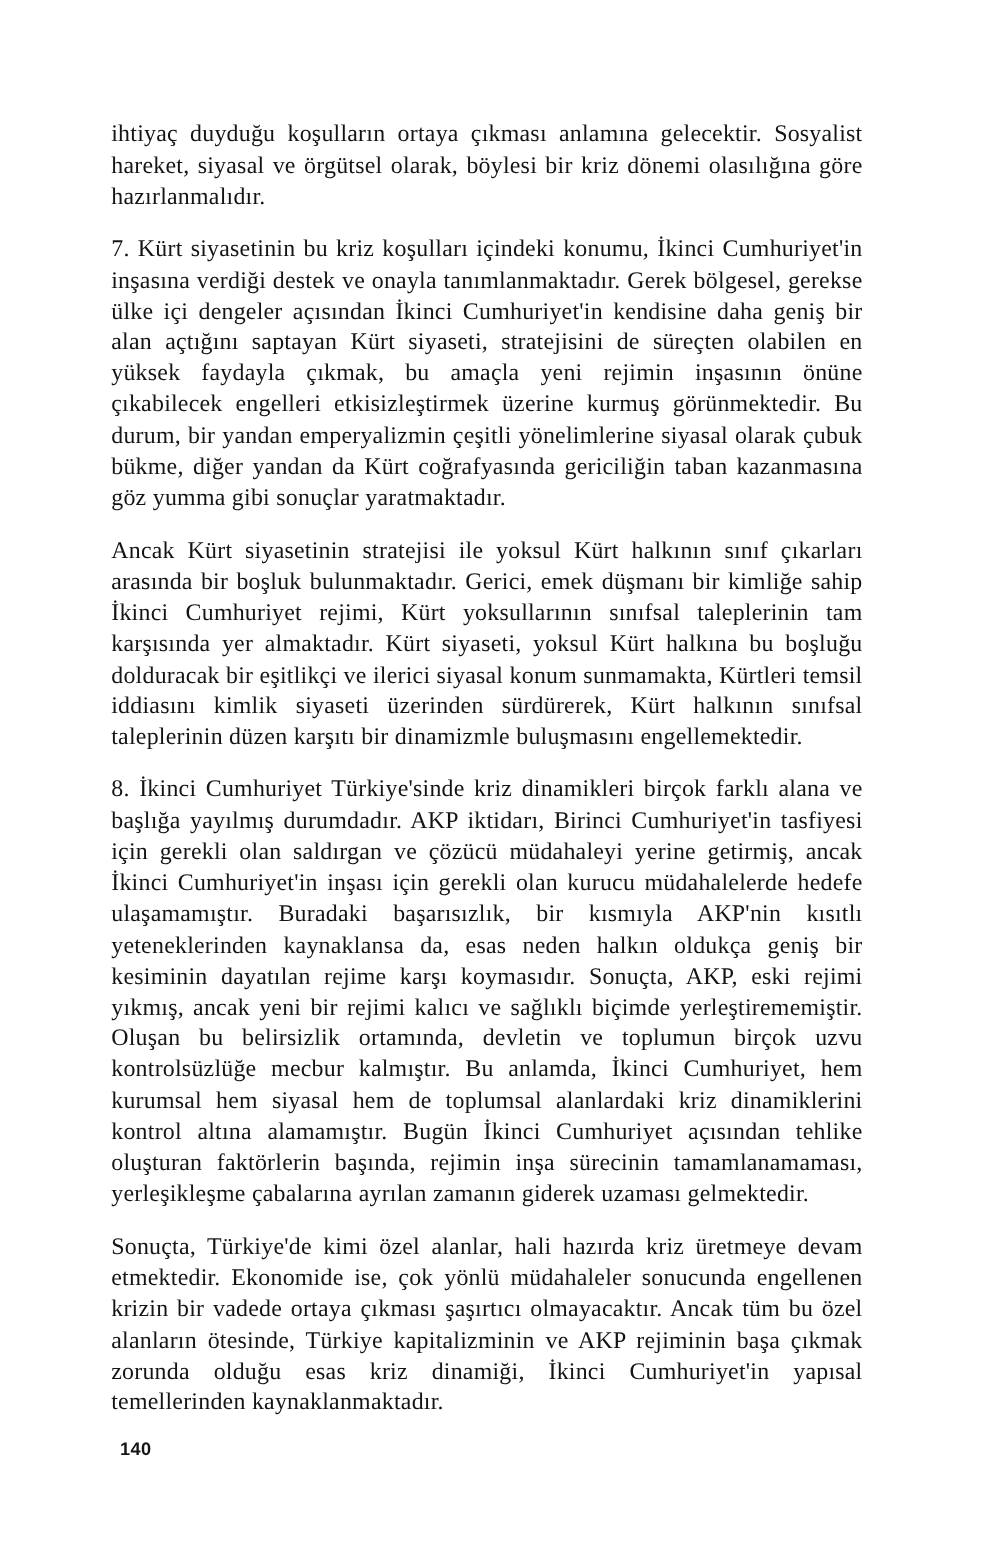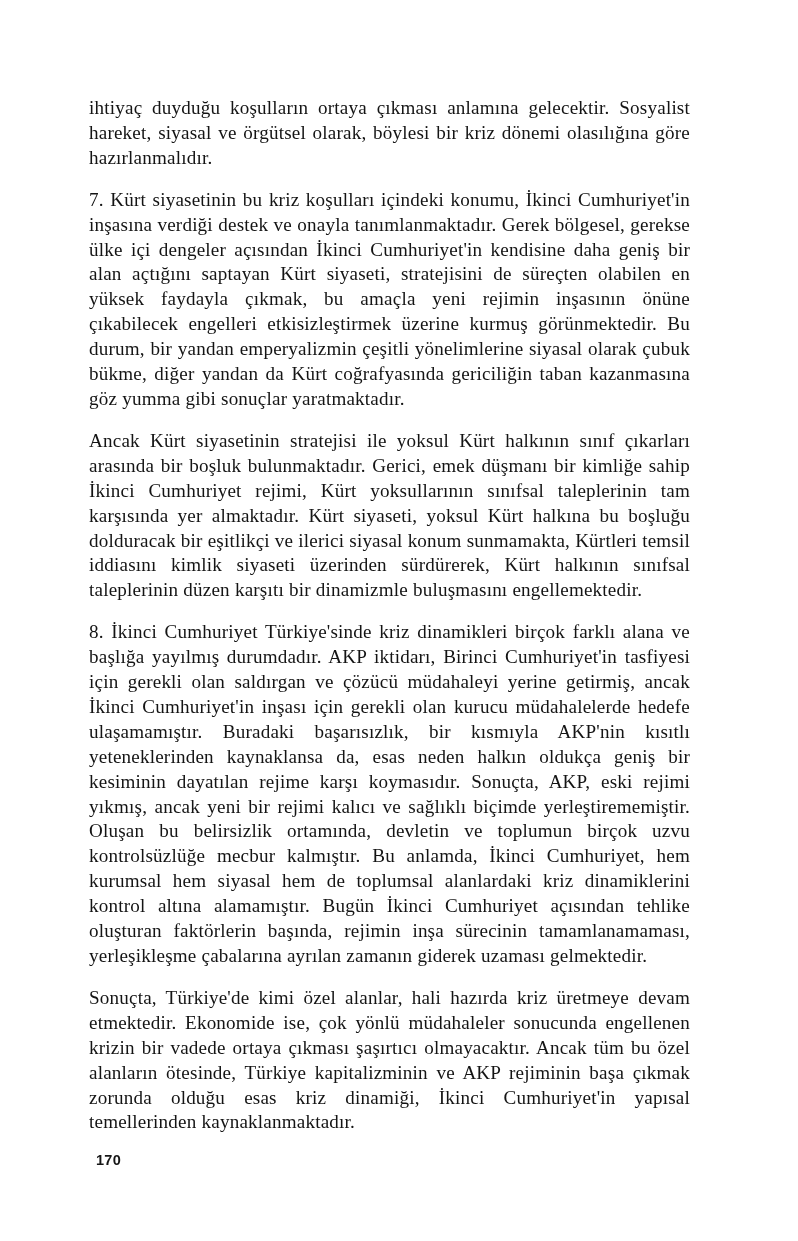--- a/index.html
+++ b/index.html
@@ -66,15 +66,15 @@
 <div class="page">
 
   <div class="text-column">
     <p class="para">ihtiyaç duyduğu koşulların ortaya çıkması anlamına gelecektir. Sosyalist hareket, siyasal ve örgütsel olarak, böylesi bir kriz dönemi olasılığına göre hazırlanmalıdır.</p>
     <p class="para">7. Kürt siyasetinin bu kriz koşulları içindeki konumu, İkinci Cumhuriyet'in inşasına verdiği destek ve onayla tanımlanmaktadır. Gerek bölgesel, gerekse ülke içi dengeler açısından İkinci Cumhuriyet'in kendisine daha geniş bir alan açtığını saptayan Kürt siyaseti, stratejisini de süreçten olabilen en yüksek faydayla çıkmak, bu amaçla yeni rejimin inşasının önüne çıkabilecek engelleri etkisizleştirmek üzerine kurmuş görünmektedir. Bu durum, bir yandan emperyalizmin çeşitli yönelimlerine siyasal olarak çubuk bükme, diğer yandan da Kürt coğrafyasında gericiliğin taban kazanmasına göz yumma gibi sonuçlar yaratmaktadır.</p>
     <p class="para">Ancak Kürt siyasetinin stratejisi ile yoksul Kürt halkının sınıf çıkarları arasında bir boşluk bulunmaktadır. Gerici, emek düşmanı bir kimliğe sahip İkinci Cumhuriyet rejimi, Kürt yoksullarının sınıfsal taleplerinin tam karşısında yer almaktadır. Kürt siyaseti, yoksul Kürt halkına bu boşluğu dolduracak bir eşitlikçi ve ilerici siyasal konum sunmamakta, Kürtleri temsil iddiasını kimlik siyaseti üzerinden sürdürerek, Kürt halkının sınıfsal taleplerinin düzen karşıtı bir dinamizmle buluşmasını engellemektedir.</p>
     <p class="para">8. İkinci Cumhuriyet Türkiye'sinde kriz dinamikleri birçok farklı alana ve başlığa yayılmış durumdadır. AKP iktidarı, Birinci Cumhuriyet'in tasfiyesi için gerekli olan saldırgan ve çözücü müdahaleyi yerine getirmiş, ancak İkinci Cumhuriyet'in inşası için gerekli olan kurucu müdahalelerde hedefe ulaşamamıştır. Buradaki başarısızlık, bir kısmıyla AKP'nin kısıtlı yeteneklerinden kaynaklansa da, esas neden halkın oldukça geniş bir kesiminin dayatılan rejime karşı koymasıdır. Sonuçta, AKP, eski rejimi yıkmış, ancak yeni bir rejimi kalıcı ve sağlıklı biçimde yerleştirememiştir. Oluşan bu belirsizlik ortamında, devletin ve toplumun birçok uzvu kontrolsüzlüğe mecbur kalmıştır. Bu anlamda, İkinci Cumhuriyet, hem kurumsal hem siyasal hem de toplumsal alanlardaki kriz dinamiklerini kontrol altına alamamıştır. Bugün İkinci Cumhuriyet açısından tehlike oluşturan faktörlerin başında, rejimin inşa sürecinin tamamlanamaması, yerleşikleşme çabalarına ayrılan zamanın giderek uzaması gelmektedir.</p>
     <p class="para">Sonuçta, Türkiye'de kimi özel alanlar, hali hazırda kriz üretmeye devam etmektedir. Ekonomide ise, çok yönlü müdahaleler sonucunda engellenen krizin bir vadede ortaya çıkması şaşırtıcı olmayacaktır. Ancak tüm bu özel alanların ötesinde, Türkiye kapitalizminin ve AKP rejiminin başa çıkmak zorunda olduğu esas kriz dinamiği, İkinci Cumhuriyet'in yapısal temellerinden kaynaklanmaktadır.</p>
   </div>
 
-  <div class="page-number">170</div>
+  <div class="page-number">140</div>
 
 </div>
 
 </body></html>

